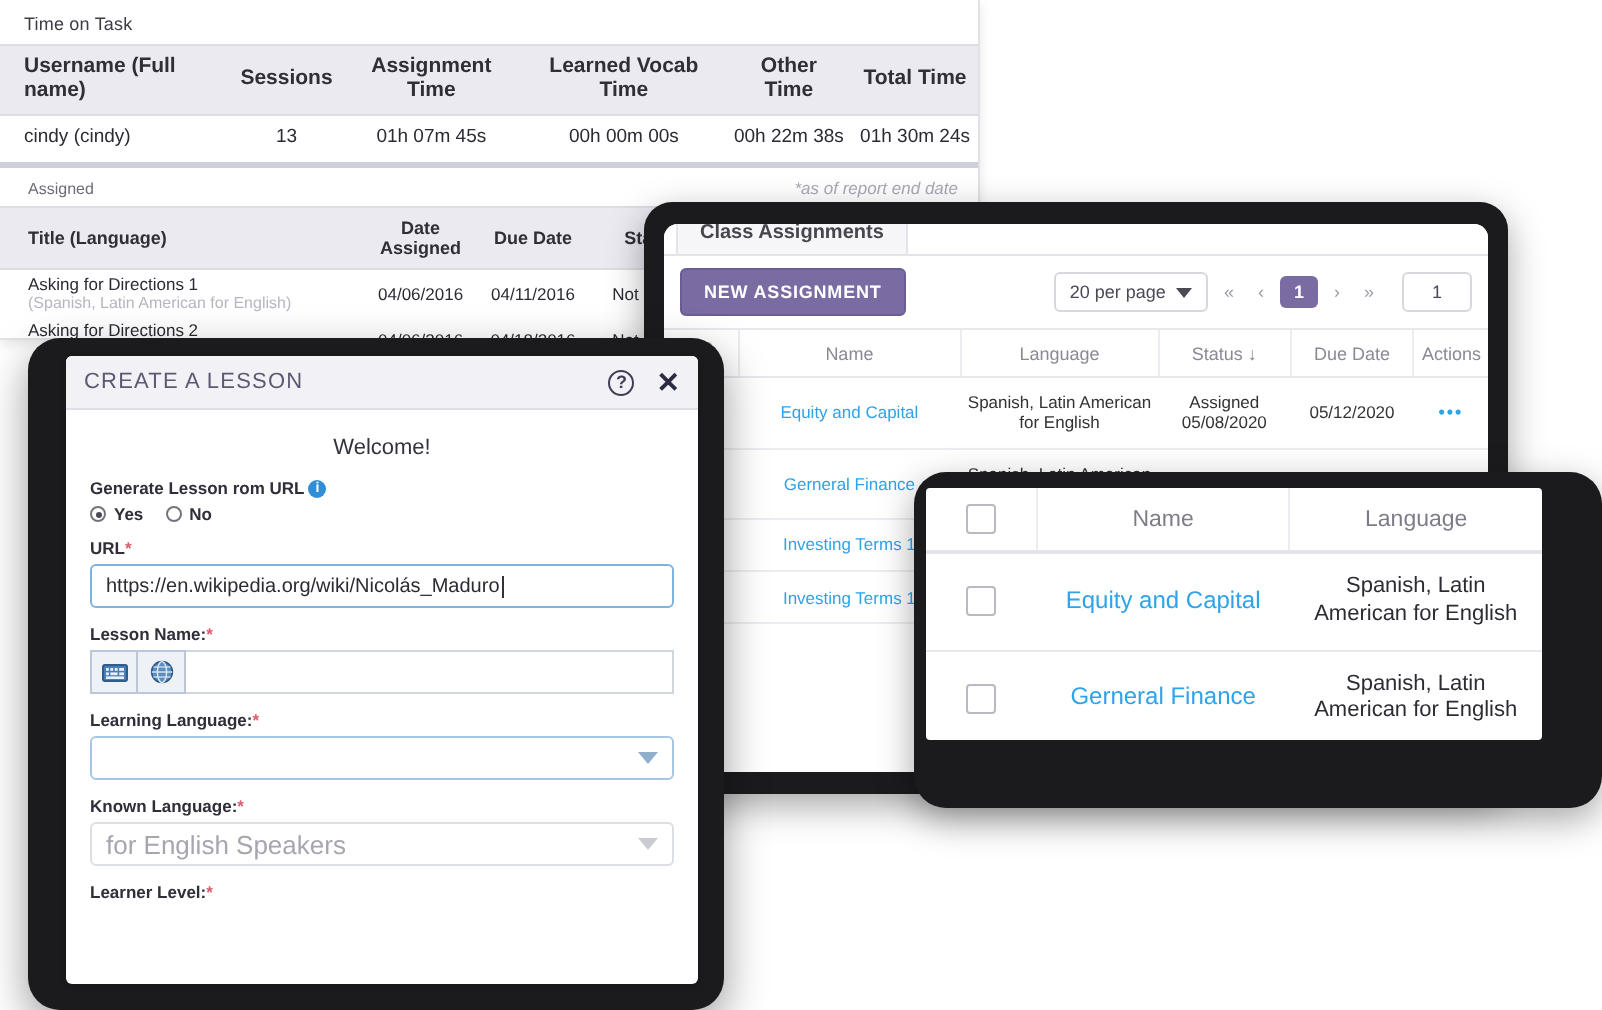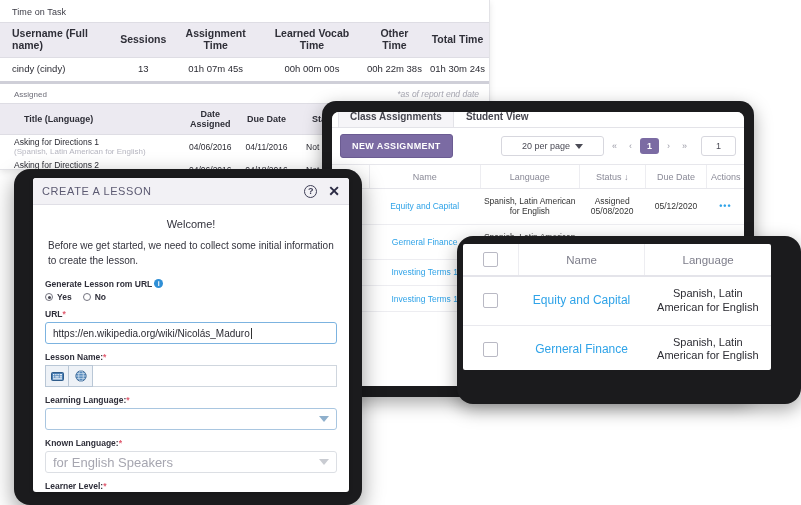--- a/index.html
+++ b/index.html
@@ -43,21 +43,21 @@
   .sub-head-row { display: flex; justify-content: space-between; align-items: baseline;
                   padding: 5px 10px 4px 14px; }
   .sub-head-row .lbl { font-size: 8px; color: #6d6d78; }
   .sub-head-row .note { font-size: 8.5px; color: #a9a9b4; font-style: italic; }
   table.rep2 { width: 100%; border-collapse: collapse; }
   table.rep2 thead th {
     background: #eceaf1; font-size: 9px; font-weight: bold; color: #2f2f38;
     padding: 5px 3px; line-height: 1.15; text-align: center;
     border-top: 1px solid #dedde4; border-bottom: 1px solid #dedde4;
   }
-  table.rep2 thead th.lft { text-align: left; padding-left: 24px; }
+  table.rep2 thead th.lft { text-align: left; padding-left: 14px; }
   table.rep2 tbody td { font-size: 8.5px; color: #2b2b33; padding: 2px 3px; text-align: center; white-space: nowrap; }
   table.rep2 tbody td.lft { text-align: left; padding-left: 14px; }
   .a-title { font-size: 8.5px; color: #2b2b33; }
   .a-lang  { font-size: 8px; color: #b6b6c0; }
   .st-notstarted { color: #e8697d; }
 
   
   #laptop-frame {
     position: absolute; left: 322px; top: 101px; width: 432px; height: 296px;
     background: #1b1b1d; border-radius: 14px;
@@ -75,21 +75,21 @@
          border-radius: 4px 4px 0 0; }
   .tab.active { background: #f6f5f8; border-color: #e3e3e8; color: #46464f; }
   .toolbar { display: flex; align-items: center; justify-content: space-between;
              padding: 6px 8px 6px 8px; background:#fff; }
   .btn-new {
     background: #7b6ba3; color: #ffffff; font-size: 9px; font-weight: bold;
     letter-spacing: .4px; padding: 6px 11px; border: 1px solid #6b5c92; border-radius: 3px;
   }
   .pager { display: flex; align-items: center; gap: 4px; }
   .perpage { font-size: 9px; color: #4a4a55; border: 1px solid #d7d7de; border-radius: 3px;
-             padding: 4px 20px; display: flex; align-items: center; gap: 5px; background:#fff; }
+             padding: 4px 7px; display: flex; align-items: center; gap: 5px; background:#fff; }
   .caret { width: 0; height: 0; border-left: 4px solid transparent; border-right: 4px solid transparent;
            border-top: 5px solid #4a4a55; }
   .pg { font-size: 9px; color: #9a9aa6; padding: 2px 4px; }
   .pg.cur { background: #7b6ba3; color: #fff; border-radius: 3px; padding: 3px 7px; font-weight: bold; }
   .pgbox { font-size: 9px; color: #4a4a55; border: 1px solid #d7d7de; border-radius: 3px;
            padding: 4px 14px; margin-left: 6px; background: #fff; }
   table.asg { width: 100%; border-collapse: collapse; table-layout: fixed; }
   table.asg th {
     font-size: 9px; font-weight: normal; color: #8a8a97; padding: 6px 2px;
     border-top: 1px solid #e7e7ec; border-bottom: 1px solid #e7e7ec;
@@ -247,21 +247,20 @@
 
       </tbody>
     </table>
   </div>
 
   <div id="laptop-frame">
     <div id="laptop-screen">
 
       <div class="tabs">
         <div class="tab active">Class Assignments</div>
-        <div class="tab">Student View</div>
       </div>
 
       <div class="toolbar">
         <div class="btn-new">NEW ASSIGNMENT</div>
         <div class="pager">
           <div class="perpage">
             <span>20 per page</span>
             <span class="caret"></span>
           </div>
           <span class="pg">«</span>
@@ -364,21 +363,20 @@
       <div class="m-head">
         <span class="m-title">CREATE A LESSON</span>
         <span class="m-head-icons">
           <span class="ico-help">?</span>
           <span class="ico-close">✕</span>
         </span>
       </div>
 
       <div class="m-body">
         <div class="m-welcome">Welcome!</div>
-        <div class="m-intro">Before we get started, we need to collect some initial information to create the lesson.</div>
 
         <label class="f-label">
           <span>Generate Lesson rom URL</span><span class="ico-info">i</span>
         </label>
 
         <div class="radio-row">
           <span class="radio on"></span>
           <span class="radio-lbl">Yes</span>
           <span class="radio"></span>
           <span class="radio-lbl">No</span>

